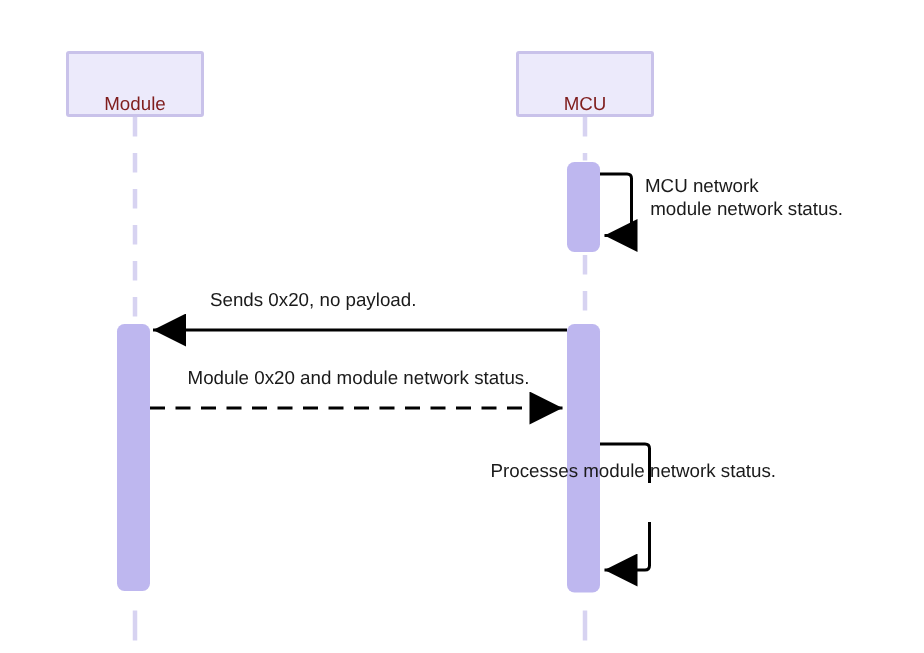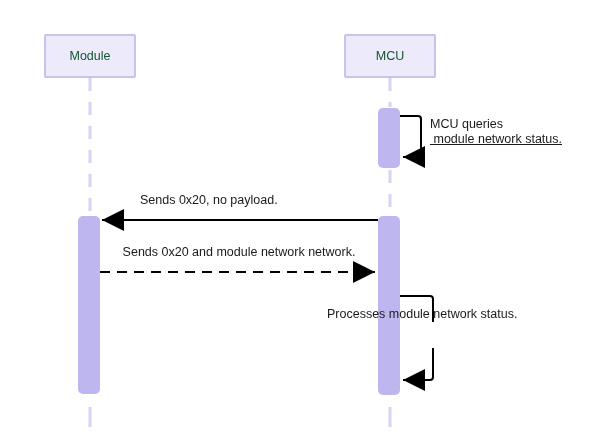--- a/index.html
+++ b/index.html
@@ -3,37 +3,37 @@
 <meta charset="utf-8">
 <style>
   html,body { margin:0; padding:0; background:#ffffff; }
   #canvas {
     position:relative; width:616px; height:435px; background:#ffffff;
     font-family:"Liberation Sans", sans-serif; overflow:hidden;
   }
   .participant {
     position:absolute; top:34px; width:88px; height:40px;
     background:#eceafb; border:2px solid #c9c2ea; border-radius:2px;
-    display:flex; align-items:center; justify-content:center;
-    color:#14532d; font-size:12.5px;
+    display:flex; align-items:flex-end; justify-content:center;
+    color:#7f1d1d; font-size:12.5px;
   }
   #participant-module { left:44px; }
   #participant-mcu { left:344px; }
   .activation {
     position:absolute; width:22px; background:#beb7ef; border-radius:5px;
   }
   #act-mcu-1 { left:378px; top:108px; height:60px; }
   #act-module-1 { left:78px; top:216px; height:178px; }
   #act-mcu-2 { left:378px; top:216px; height:179px; }
   svg.overlay { position:absolute; left:0; top:0; z-index:3; }
   .msg-label {
     position:absolute; z-index:4; color:#1a1a1a; font-size:12.5px;
     line-height:15px; white-space:nowrap;
   }
-  .pre { white-space:pre;text-decoration:underline; }
+  .pre { white-space:pre; }
   #label-msg1 { left:430px; top:117px; }
   #label-msg2 { left:140px; top:193px; width:200px; text-align:left; }
   #label-msg3 { left:100px; top:245px; width:278px; text-align:center; }
   #label-msg4 { left:327px; top:307px; }
 </style>
 </head>
 <body>
 
 <div id="canvas">
 
@@ -71,20 +71,20 @@
       <path d="M378,220 L102,220" marker-end="url(#arrowhead)"></path>
 
       <path d="M100,272 L375,272" stroke-dasharray="10 7" marker-end="url(#arrowhead)"></path>
 
       <path d="M400,296 L430,296 Q433,296 433,299 L433,322"></path>
       <path d="M433,348 L433,377 Q433,380 430,380 L403,380" marker-end="url(#arrowhead)"></path>
     </g>
   </svg>
 
   <div class="msg-label" id="label-msg1">
-    <div>MCU queries</div>
+    <div>MCU network</div>
     <div class="pre"> module network status.</div>
   </div>
   <div class="msg-label" id="label-msg2">Sends 0x20, no payload.</div>
-  <div class="msg-label" id="label-msg3">Sends 0x20 and module network network.</div>
+  <div class="msg-label" id="label-msg3">Module 0x20 and module network status.</div>
   <div class="msg-label" id="label-msg4">Processes module network status.</div>
 
 </div>
 
 </body></html>

